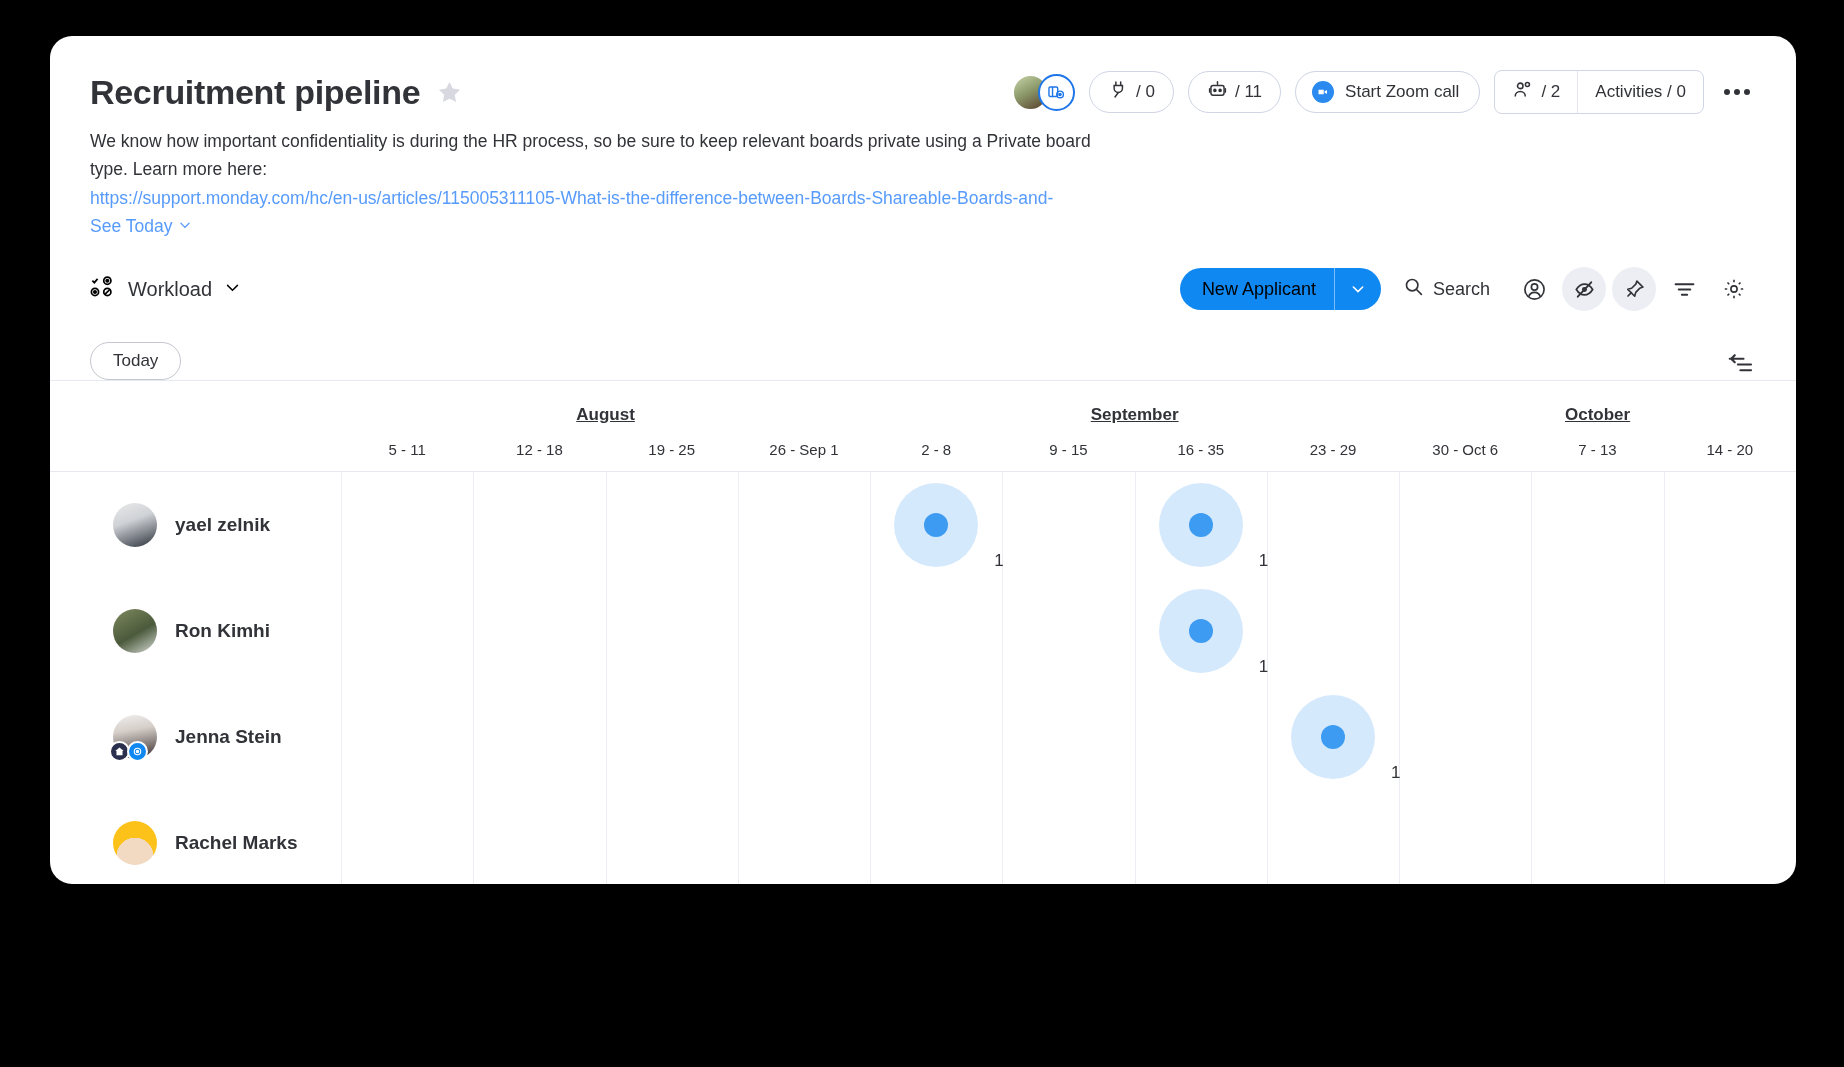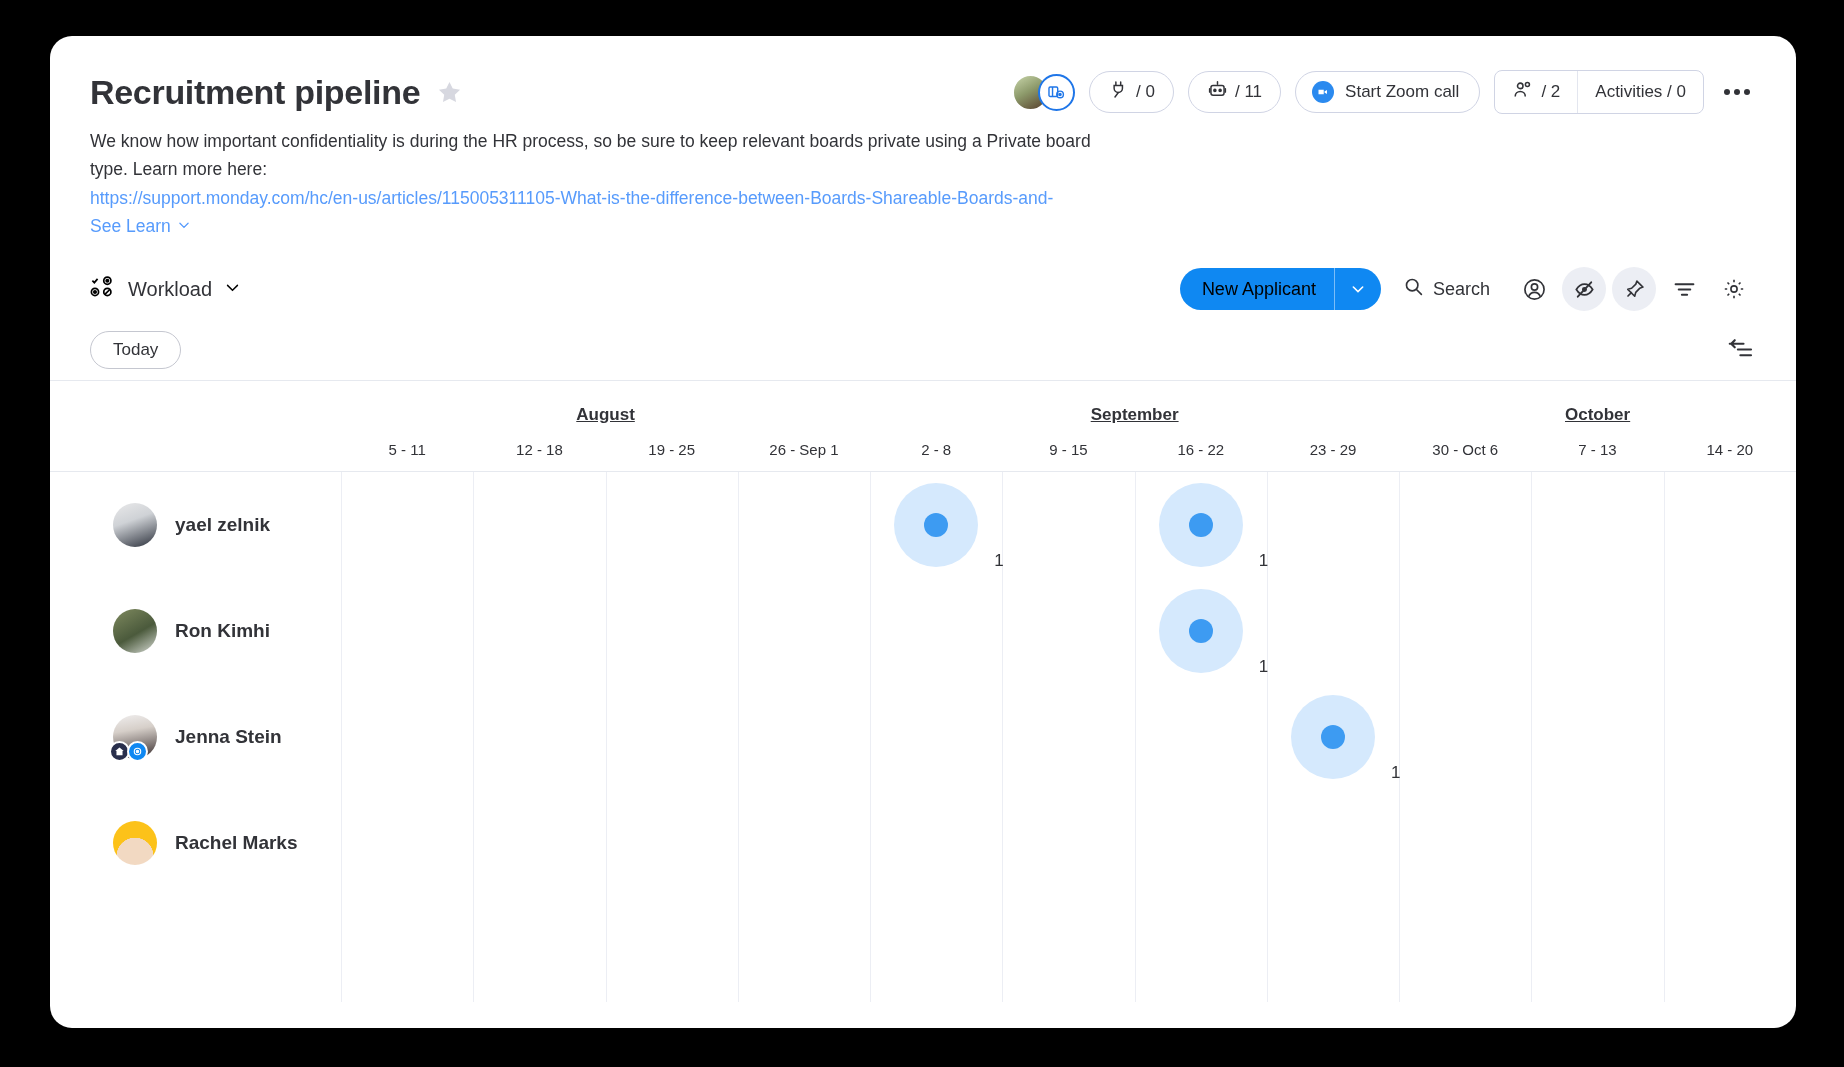--- a/index.html
+++ b/index.html
@@ -10,21 +10,21 @@
     overflow: hidden;
   }
   .stage {
     position: relative;
     width: 1844px; height: 1067px;
     background: #000;
   }
   .card {
     position: absolute;
     left: 50px; top: 36px;
-    width: 1746px; height: 992px;
+    width: 1746px; height: 848px;
     background: #ffffff;
     border-radius: 22px;
     overflow: hidden;
   }
 
   
   .board-header { padding: 34px 40px 0 40px; }
   .title-row { display: flex; align-items: center; }
   .board-title {
     font-size: 34px; font-weight: 700; color: #323338;
@@ -101,21 +101,21 @@
   }
   .tool-icon.filled { background: #eceef4; }
   .search-btn {
     display: flex; align-items: center; gap: 9px; padding: 0 16px;
     height: 44px; font-size: 18px; color: #323338;
   }
 
   
   .tl-controls {
     position: relative; padding: 0 40px; height: 62px;
-    display: flex; align-items: center; border-bottom: 1px solid #e6e9ef;
+    display: flex; align-items: flex-end; border-bottom: 1px solid #e6e9ef;
   }
   .today-btn {
     height: 38px; padding: 0 22px; border: 1px solid #c5c7d0; border-radius: 19px;
     font-size: 17px; color: #323338; display: flex; align-items: center; background:#fff;
   }
   .zoom-seg {
     position: absolute; left: 50%; transform: translateX(-50%);
     display: flex; align-items: center; gap: 4px;
   }
   .zoom-seg div {
@@ -263,21 +263,21 @@
           </div>
         </div>
       </div>
 
       <div class="board-desc">
         <span>We know how important confidentiality is during the HR process, so be sure to keep relevant boards private using a Private board</span>
         <span>type. Learn more here:</span><br>
         <a class="desc-link" href="#">https://support.monday.com/hc/en-us/articles/115005311105-What-is-the-difference-between-Boards-Shareable-Boards-and-</a>
       </div>
       <div class="see-more">
-        <span>See Learn</span>
+        <span>See Today</span>
         <span>
           <svg width="14" height="14" viewBox="0 0 24 24" fill="none" stroke="currentColor" stroke-width="2.2" stroke-linecap="round">
               <path d="M5 9l7 7 7-7"></path>
             </svg>
         </span>
       </div>
     </div>
 
     <div class="toolbar">
       <div class="view-switch">
@@ -379,21 +379,21 @@
             <div class="month-cell" style="flex: 4 0 0px;">September</div>
             <div class="month-cell" style="flex: 3 0 0px;">October</div>
           </div>
         <div class="weeks-row" id="weeks-row">
             <div class="week-cell">5 - 11</div>
             <div class="week-cell">12 - 18</div>
             <div class="week-cell">19 - 25</div>
             <div class="week-cell">26 - Sep 1</div>
             <div class="week-cell">2 - 8</div>
             <div class="week-cell">9 - 15</div>
-            <div class="week-cell">16 - 22</div>
+            <div class="week-cell">16 - 35</div>
             <div class="week-cell">23 - 29</div>
             <div class="week-cell">30 - Oct 6</div>
             <div class="week-cell">7 - 13</div>
             <div class="week-cell">14 - 20</div>
           </div>
       </div>
     </div>
 
     <div class="tl-body">
       <div class="rows-col" id="rows-col">

